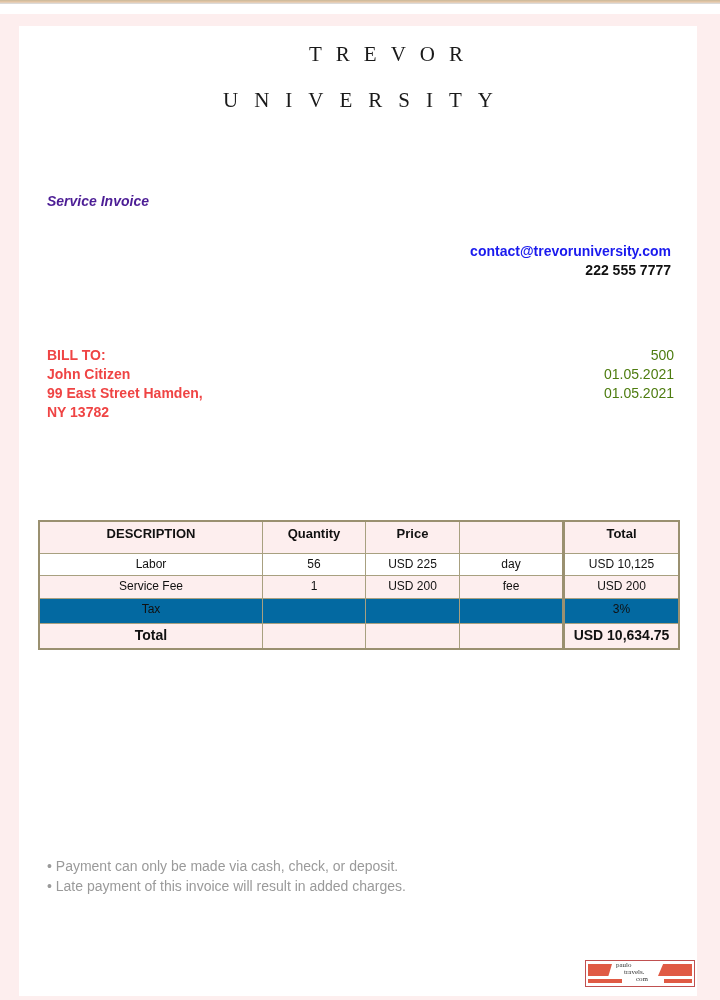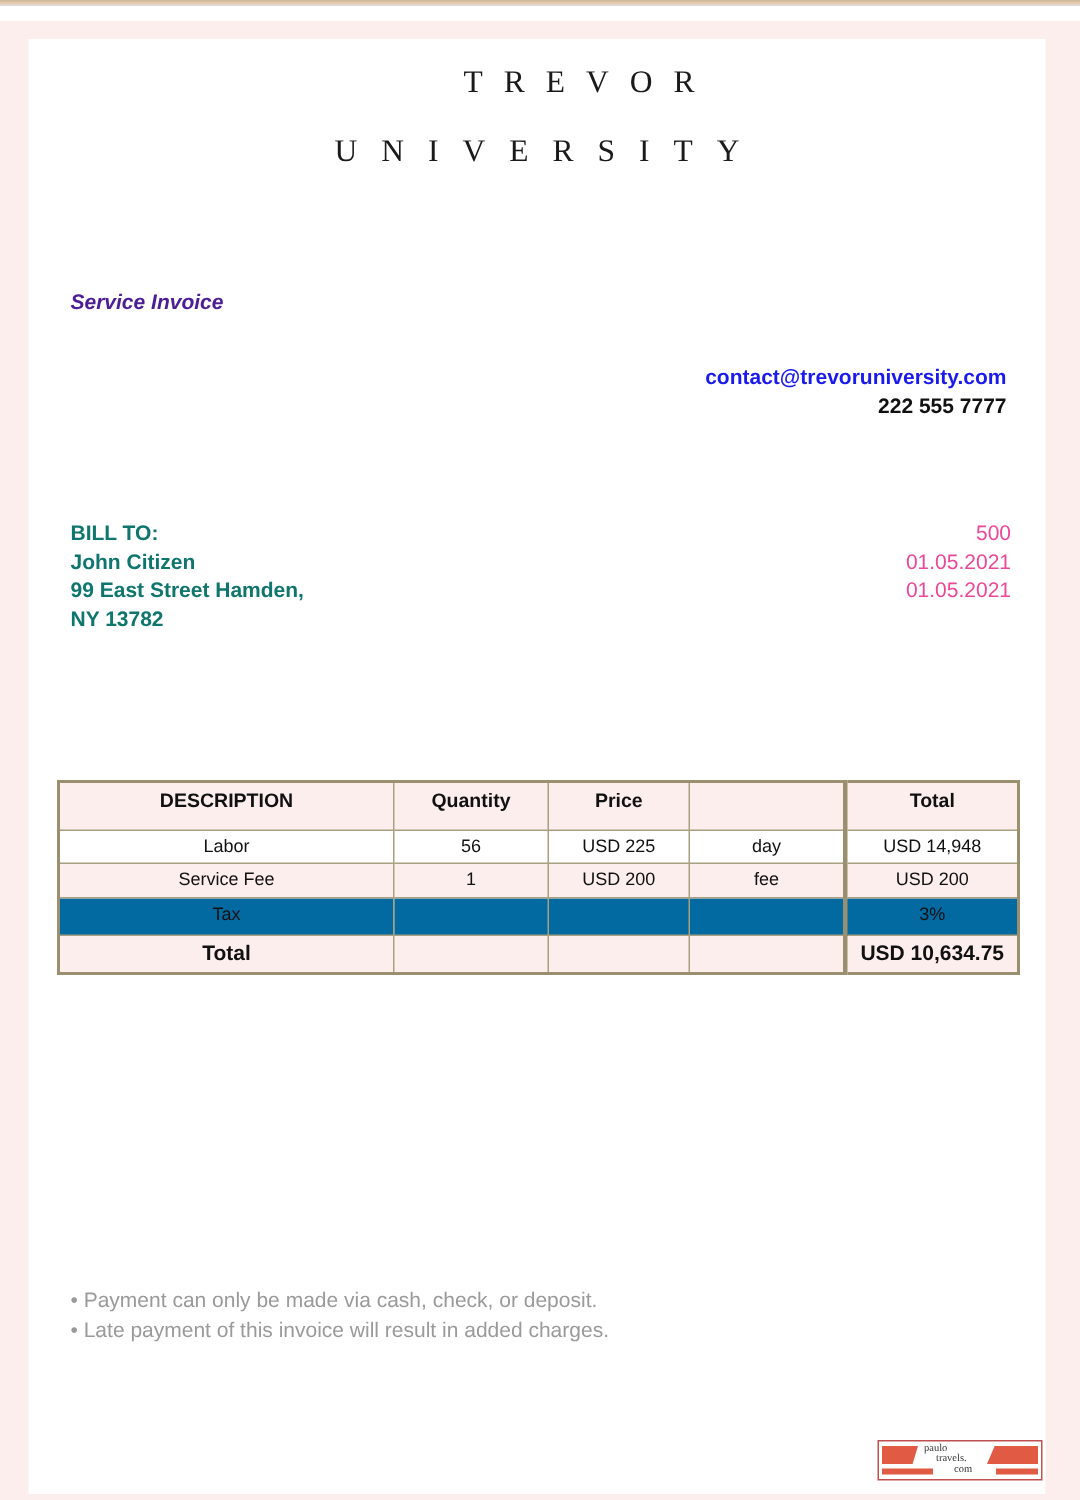--- a/index.html
+++ b/index.html
@@ -38,29 +38,29 @@
   }
   .contact {
     position: absolute; right: 26px; top: 168px; text-align: right;
     font-size: 14px; font-weight: bold; margin-top: 48px;
   }
   .contact .email { color: #1a1aee; display: block; line-height: 19px; }
   .contact .phone { color: #111; display: block; line-height: 19px; }
 
   .billto {
     position: absolute; left: 28px; top: 320px;
-    font-size: 14px; font-weight: bold; color: #0f766e; line-height: 19px;
+    font-size: 14px; font-weight: bold; color: #ef4444; line-height: 19px;
   }
   .inv-labels {
     position: absolute; left: 302px; top: 320px;
     font-size: 14px; font-weight: bold; color: #111; line-height: 19px;
   }
   .inv-values {
     position: absolute; right: 23px; top: 320px; text-align: right;
-    font-size: 14px; color: #ec4899; line-height: 19px;
+    font-size: 14px; color: #4d7c0f; line-height: 19px;
   }
   .billto div, .inv-labels div, .inv-values div { height: 19px; }
 
   table.items {
     position: absolute; left: 19px; top: 494px; width: 642px;
     border-collapse: collapse;
     border: 2px solid #9a9070;
     font-size: 12px; color: #111;
   }
   table.items td, table.items th {
@@ -135,21 +135,21 @@
       <th class="c-qty">Quantity</th>
       <th class="c-price">Price</th>
       <th class="c-unit"></th>
       <th class="total-col">Total</th>
     </tr>
     <tr class="r1">
       <td>Labor</td>
       <td>56</td>
       <td>USD 225</td>
       <td>day</td>
-      <td class="total-col">USD 14,948</td>
+      <td class="total-col">USD 10,125</td>
     </tr>
     <tr class="r2">
       <td>Service Fee</td>
       <td>1</td>
       <td>USD 200</td>
       <td>fee</td>
       <td class="total-col">USD 200</td>
     </tr>
     <tr class="r3">
       <td>Tax</td>

